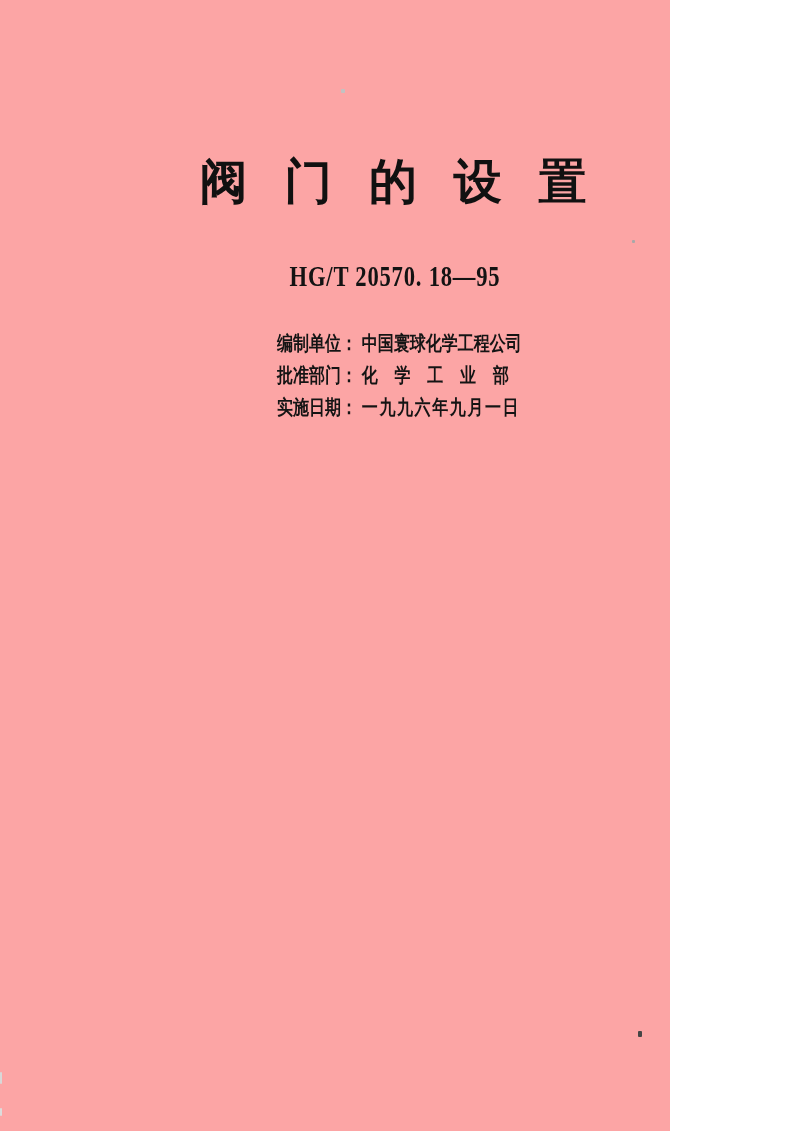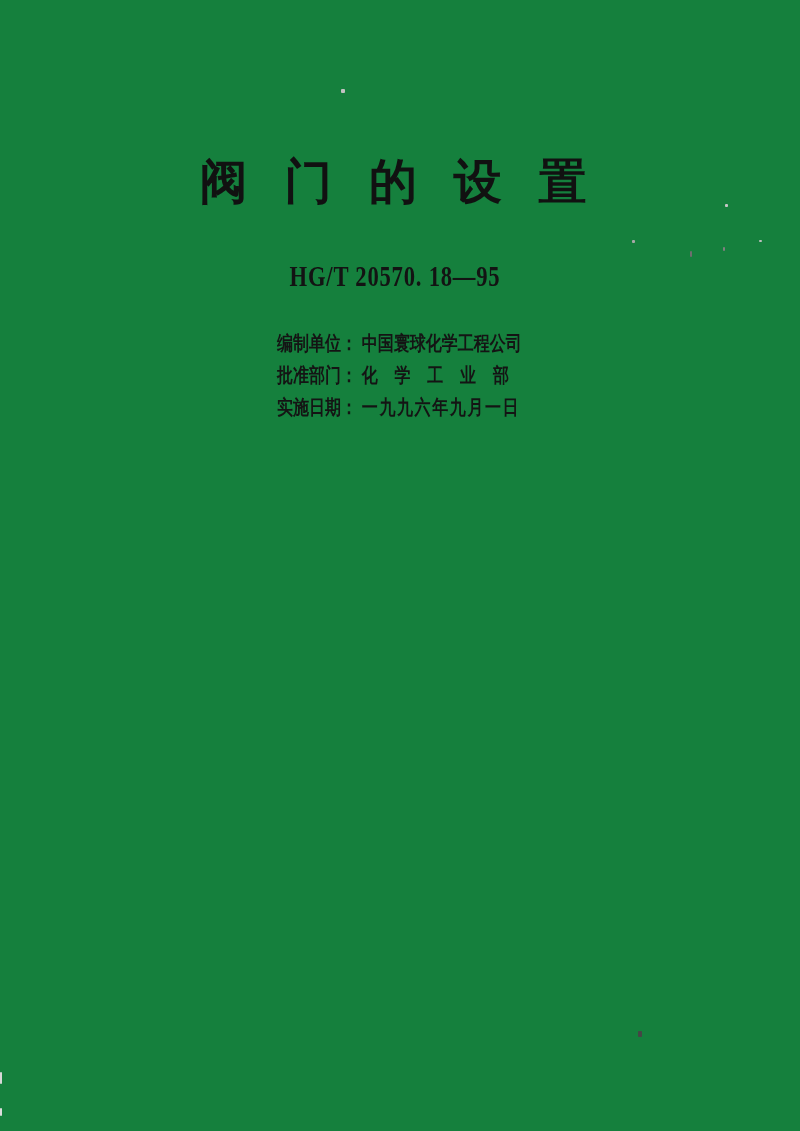--- a/index.html
+++ b/index.html
@@ -2,23 +2,23 @@
 <html><head>
 <meta charset="utf-8">
 <style>
   html, body {
     margin: 0;
     padding: 0;
     background: #ffffff;
   }
   .page {
     position: relative;
-    width: 800px;
+    width: 670px;
     height: 1131px;
-    background: #15803d;
+    background: #fca5a5;
     overflow: hidden;
     font-family: "DejaVu Sans", sans-serif;
     color: #161616;
   }
 
   
   .doc-title {
     position: absolute;
     top: 157px;
     left: -7px;

